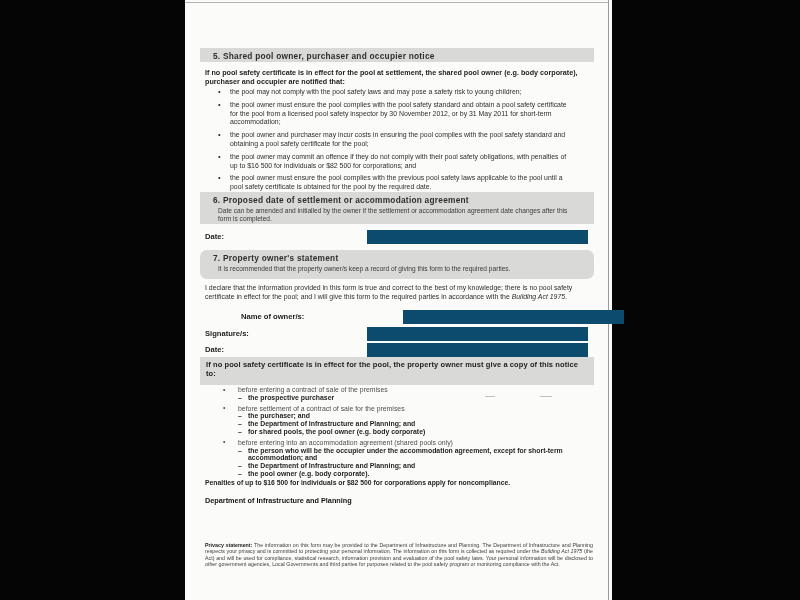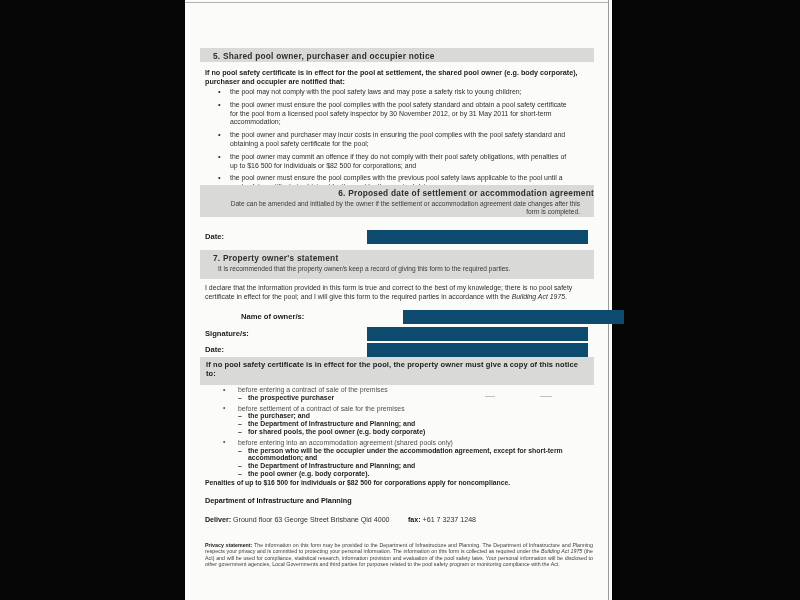--- a/index.html
+++ b/index.html
@@ -30,22 +30,22 @@
     position:absolute; left:20px; top:68px; width:382px;
     font-weight:bold; font-size:7.2px; line-height:9.3px; color:#232323;
   }
   .blist { position:absolute; left:20px; top:88px; width:364px; list-style:none; }
   .blist li {
     position:relative; padding-left:25px; margin-bottom:4px;
     font-size:6.9px; line-height:8.8px; color:#2d2d2d;
   }
   .blist li::before { content:"\2022"; position:absolute; left:13px; top:0; font-size:7.5px; }
 
-  #bar6 { top:185px; height:32px;text-align:right; }
-  #bar7 { top:250px; height:29px; }
+  #bar6 { top:192px; height:32px; }
+  #bar7 { top:250px; height:29px;border-radius:7px; }
 
   .field-row { position:absolute; left:0; width:481px; height:13px; }
   #row-date6 { top:230px; }
   #row-name  { top:310px;margin-left:36px; }
   #row-sig   { top:327px; }
   #row-date7 { top:343px; }
   .field-label { position:absolute; left:20px; top:2px; font-weight:bold; font-size:7.6px; color:#1c1c1c; }
   .field-box {
     position:absolute; left:182px; top:0; width:221px; height:12px;
     border:7px solid #0c4a6e; background:#fffffe;
@@ -162,22 +162,18 @@
         <div class="nmain">before entering into an accommodation agreement (shared pools only)</div>
         <div class="nsub">the person who will be the occupier under the accommodation agreement, except for short-term accommodation; and</div>
         <div class="nsub">the Department of Infrastructure and Planning; and</div>
         <div class="nsub">the pool owner (e.g. body corporate).</div>
       </div>
     </div>
     <p class="penalties">Penalties of up to $16 500 for individuals or $82 500 for corporations apply for noncompliance.</p>
 
     <div class="footer">
       <div class="dept">Department of Infrastructure and Planning</div>
-      <div class="frow">
-        <span class="fl"><b>Deliver:</b> <span>Ground floor 63 George Street Brisbane Qld 4000</span></span>
-        <span class="fr"><b>fax:</b> <span>+61 7 3237 1248</span></span>
-      </div>
     </div>
 
     <p class="privacy"><b>Privacy statement:</b><span> The information on this form may be provided to the Department of Infrastructure and Planning. The Department of Infrastructure and Planning respects your privacy and is committed to protecting your personal information. The information on this form is collected as required under the </span><i>Building Act 1975</i><span> (the Act) and will be used for compliance, statistical research, information provision and evaluation of the pool safety laws. Your personal information will be disclosed to other government agencies, Local Governments and third parties for purposes related to the pool safety program or monitoring compliance with the Act.</span></p>
 
   </div>
 </div>
 
 </body></html>

